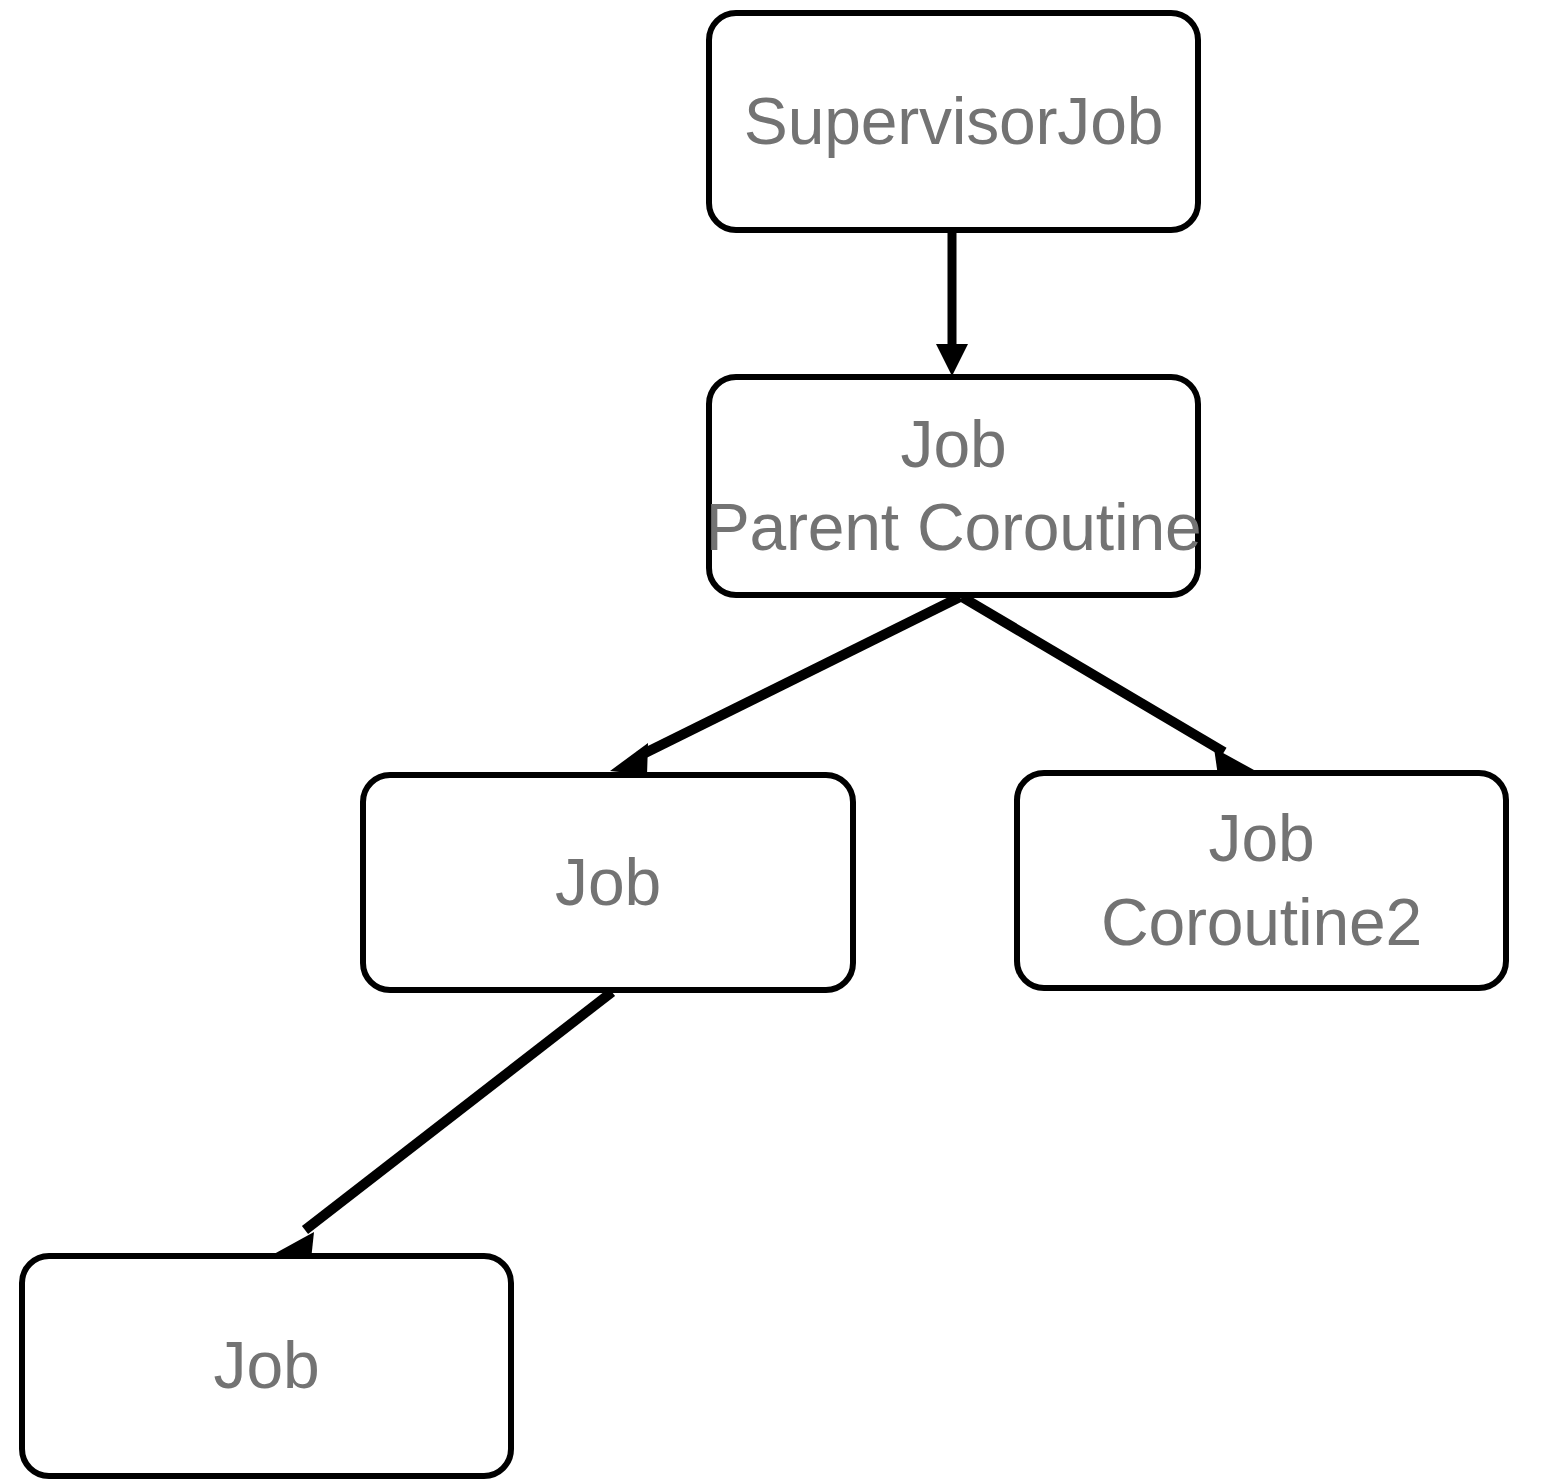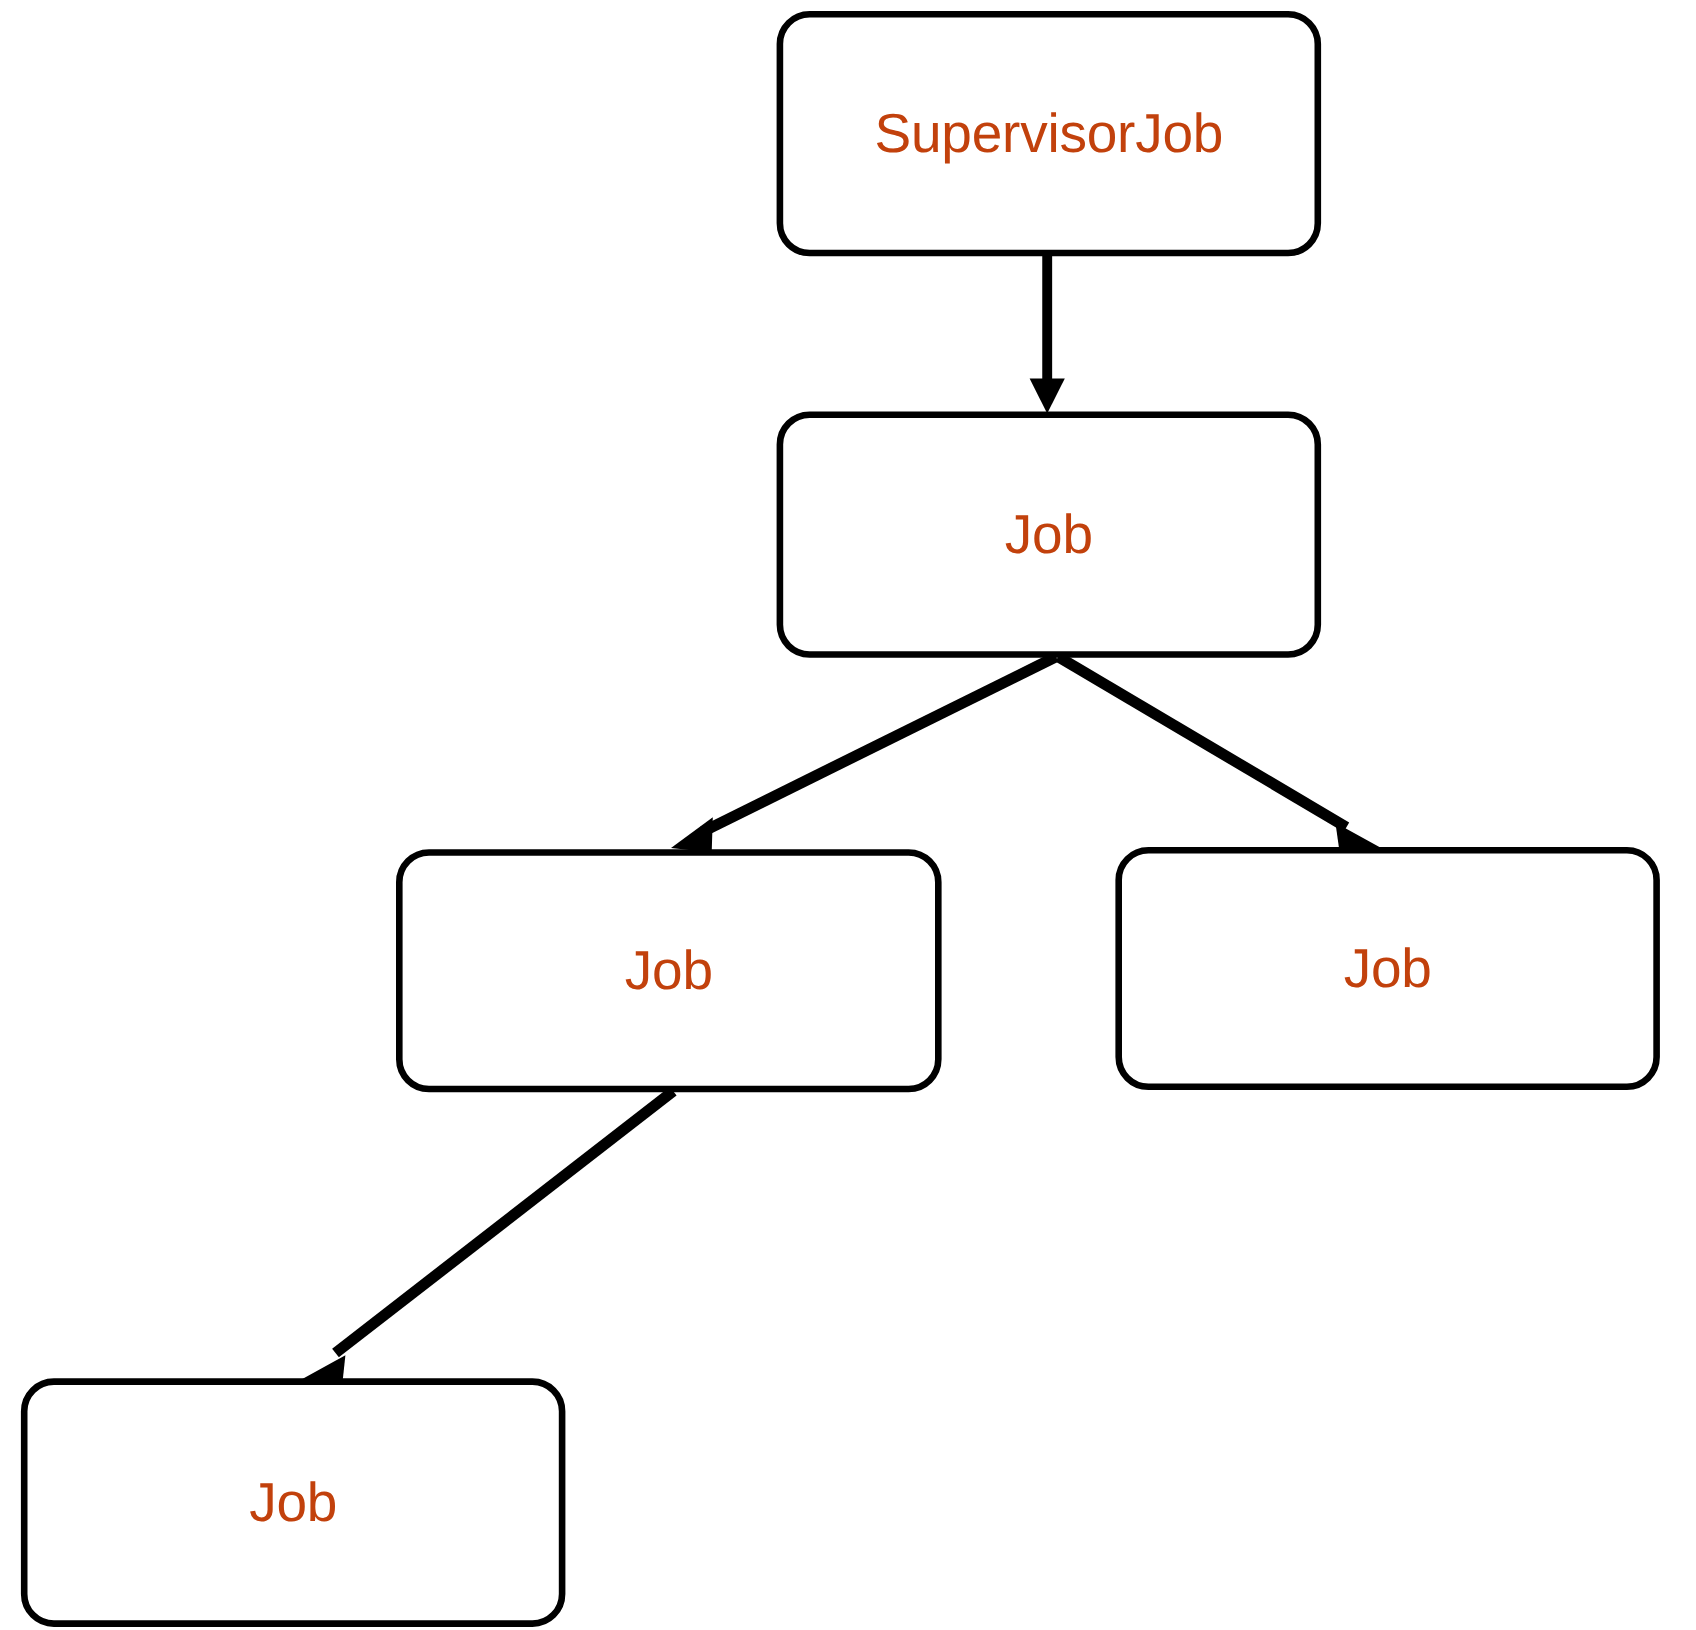--- a/index.html
+++ b/index.html
@@ -32,22 +32,22 @@
     background: #ffffff;
     border: 6px solid #000000;
     border-radius: 30px;
     display: flex;
     flex-direction: column;
     align-items: center;
     justify-content: center;
     z-index: 2;
   }
   .node-line {
-    color: #c2410c;
-    font-size: 50px;
+    color: #737373;
+    font-size: 66px;
     line-height: 1.26;
     white-space: nowrap;
     letter-spacing: -0.2px;
   }
   
   #node-supervisor-job { left: 706px;  top: 10px;   width: 495px; height: 223px; }
   #node-parent-coroutine { left: 706px; top: 374px; width: 495px; height: 224px; }
   #node-coroutine1 { left: 360px;  top: 772px;  width: 496px; height: 221px; }
   #node-coroutine2 { left: 1014px; top: 770px;  width: 495px; height: 221px; }
   #node-coroutine3 { left: 19px;   top: 1253px; width: 495px; height: 226px; }
@@ -79,27 +79,29 @@
       <polygon points="274,1254 314,1232 311,1260" fill="#000000"></polygon>
     </g>
   </svg>
 
   <div class="node" id="node-supervisor-job">
     <div class="node-line">SupervisorJob</div>
   </div>
 
   <div class="node" id="node-parent-coroutine">
     <div class="node-line">Job</div>
+    <div class="node-line">Parent Coroutine</div>
   </div>
 
   <div class="node" id="node-coroutine1">
     <div class="node-line">Job</div>
   </div>
 
   <div class="node" id="node-coroutine2">
     <div class="node-line">Job</div>
+    <div class="node-line">Coroutine2</div>
   </div>
 
   <div class="node" id="node-coroutine3">
     <div class="node-line">Job</div>
   </div>
 
 </div>
 
 </body></html>

